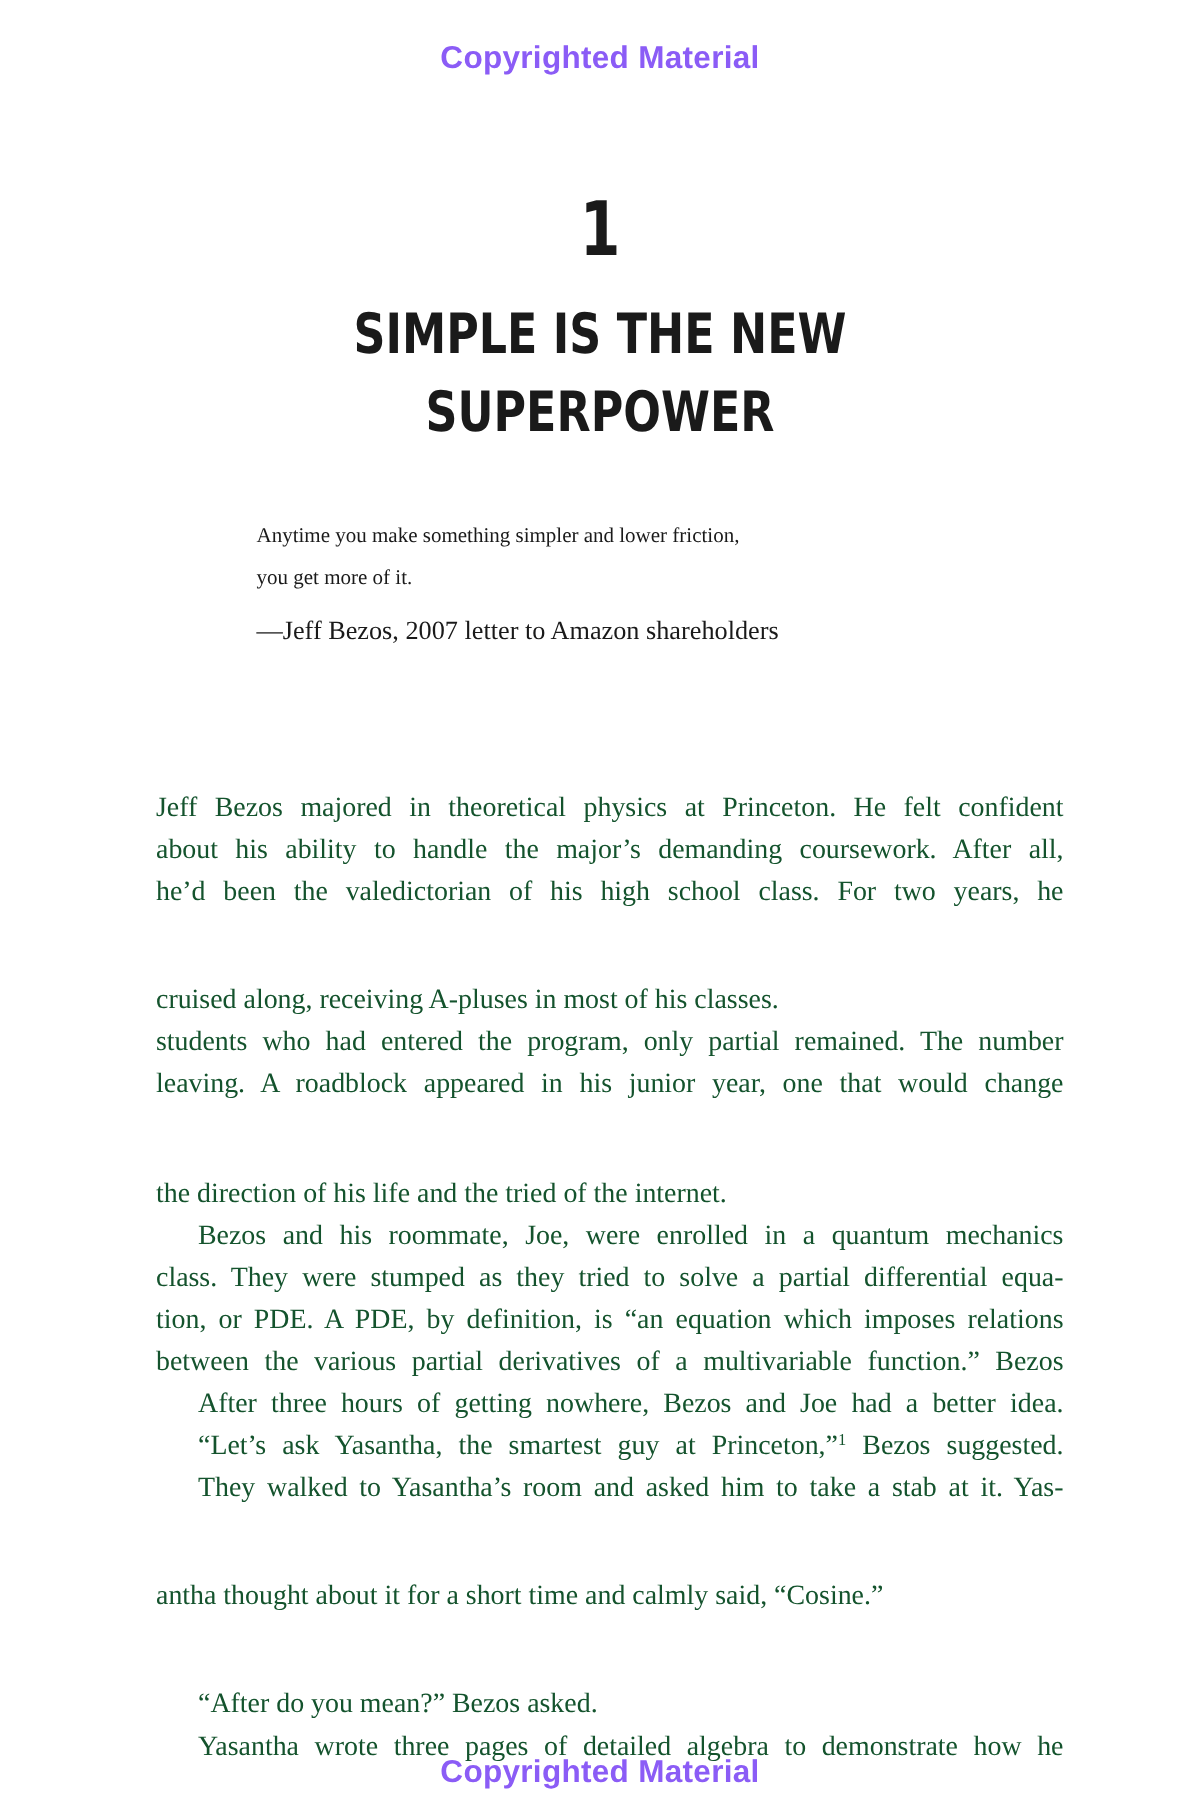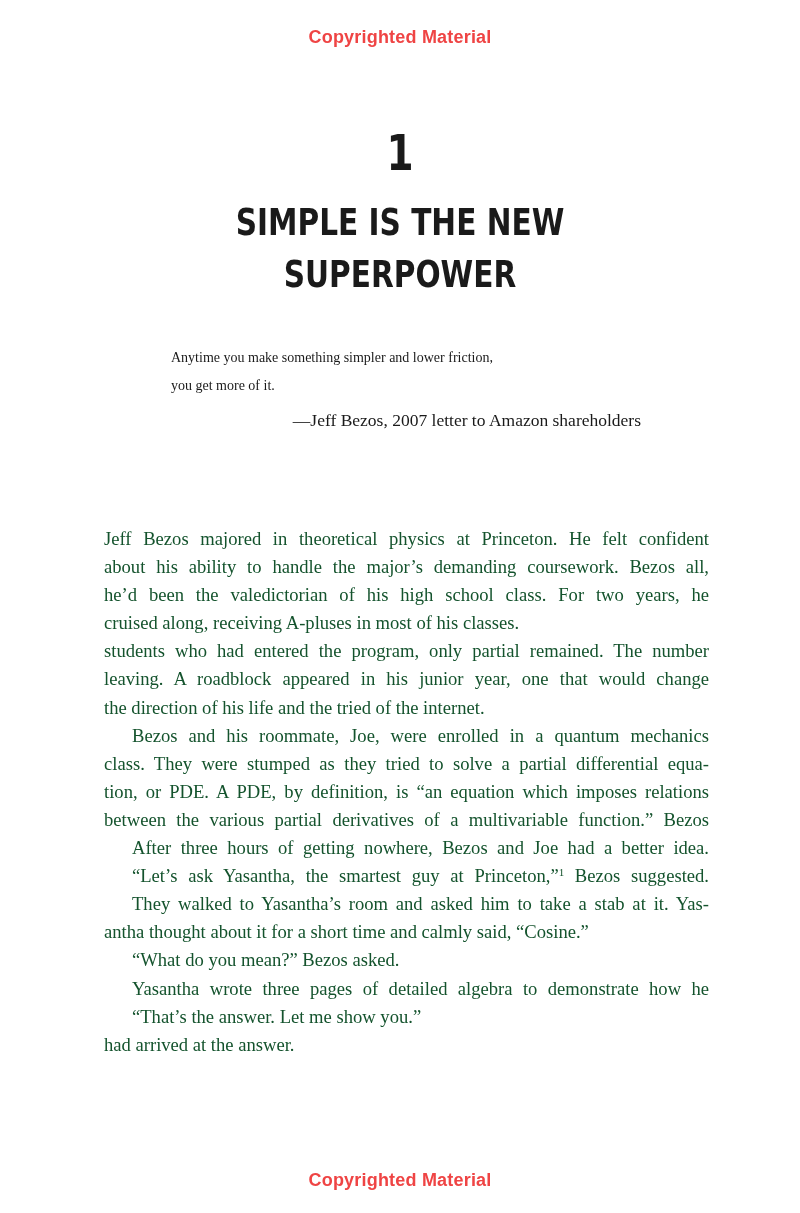--- a/index.html
+++ b/index.html
@@ -1,20 +1,20 @@
 <!DOCTYPE html>
 <html><head>
   <meta charset="utf-8">
   <style>
     html, body { margin: 0; padding: 0; background: #ffffff; }
     body { width: 800px; height: 1213px; position: relative; overflow: hidden; }
     .watermark {
       position: absolute; left: 0; width: 800px; text-align: center;
       font-family: "Liberation Sans", sans-serif; font-weight: bold;
-      font-size: 18px; color: #ef4444; letter-spacing: 0.2px;
+      font-size: 21px; color: #8b5cf6; letter-spacing: 0.2px;
     }
     #wm-top { top: 27px; }
     #wm-bottom { top: 1170px; }
     .chapter-number {
       position: absolute; top: 124px; left: 0; width: 800px; text-align: center;
       font-family: "DejaVu Sans", sans-serif; font-weight: bold;
       font-size: 50px; color: #1a1a1a; transform: scaleX(0.78); transform-origin: 400px 0;
     }
     .chapter-title {
       position: absolute; left: 0; width: 800px; text-align: center;
@@ -24,61 +24,61 @@
     }
     #title-1 { top: 197px; }
     #title-2 { top: 249px; }
     .epigraph {
       position: absolute; left: 171px; width: 470px;
       font-family: "Liberation Serif", serif; font-size: 14px; color: #1a1a1a;
     }
     #epi-1 { top: 350px; }
     #epi-2 { top: 378px; }
     .attribution {
-      position: absolute; top: 410px; left: 171px; width: 470px; text-align: right;
+      position: absolute; top: 410px; left: 171px; width: 470px; text-align: left;
       font-family: "Liberation Serif", serif; font-size: 17.5px; color: #1a1a1a;
     }
     .body-text { position: absolute; left: 104px; width: 605px; top: 525px; }
     .line {
       display: block; height: 28.1px; line-height: 28px;
       font-family: Liberation Serif, serif; font-size: 18.6px; color: #14532d;
       text-align: justify; text-align-last: justify; white-space: nowrap;
     }
-    .line.last { text-align-last: left; }
+    .line.last { text-align-last: left; margin-top: 44px; }
     .line.indent { padding-left: 28px; }
     sup { font-size: 11px; line-height: 0; vertical-align: 6px; }
   </style>
 </head>
 <body>
 
 <div id="wm-top" class="watermark">Copyrighted Material</div>
 
 <div class="chapter-number">1</div>
 <div id="title-1" class="chapter-title">SIMPLE IS THE NEW</div>
 <div id="title-2" class="chapter-title">SUPERPOWER</div>
 
 <div id="epi-1" class="epigraph">Anytime you make something simpler and lower friction,</div>
 <div id="epi-2" class="epigraph">you get more of it.</div>
 <div class="attribution">—Jeff Bezos, 2007 letter to Amazon shareholders</div>
 
 <div class="body-text">
   <span class="line">Jeff Bezos majored in theoretical physics at Princeton. He felt confident</span>
-  <span class="line">about his ability to handle the major’s demanding coursework. Bezos all,</span>
+  <span class="line">about his ability to handle the major’s demanding coursework. After all,</span>
   <span class="line">he’d been the valedictorian of his high school class. For two years, he</span>
   <span class="line last">cruised along, receiving A-pluses in most of his classes.</span>
   <span class="line">students who had entered the program, only partial remained. The number</span>
   <span class="line">leaving. A roadblock appeared in his junior year, one that would change</span>
   <span class="line last">the direction of his life and the tried of the internet.</span>
   <span class="line indent">Bezos and his roommate, Joe, were enrolled in a quantum mechanics</span>
   <span class="line">class. They were stumped as they tried to solve a partial differential equa-</span>
   <span class="line">tion, or PDE. A PDE, by definition, is “an equation which imposes relations</span>
   <span class="line">between the various partial derivatives of a multivariable function.” Bezos</span>
   <span class="line indent">After three hours of getting nowhere, Bezos and Joe had a better idea.</span>
   <span class="line indent"><span>“Let’s ask Yasantha, the smartest guy at Princeton,”</span><sup>1</sup><span> Bezos suggested.</span></span>
   <span class="line indent">They walked to Yasantha’s room and asked him to take a stab at it. Yas-</span>
   <span class="line last">antha thought about it for a short time and calmly said, “Cosine.”</span>
-  <span class="line indent last">“What do you mean?” Bezos asked.</span>
+  <span class="line indent last">“After do you mean?” Bezos asked.</span>
   <span class="line indent">Yasantha wrote three pages of detailed algebra to demonstrate how he</span>
   <span class="line indent last">“That’s the answer. Let me show you.”</span>
   <span class="line last">had arrived at the answer.</span>
 </div>
 
 <div id="wm-bottom" class="watermark">Copyrighted Material</div>
 
 </body></html>

